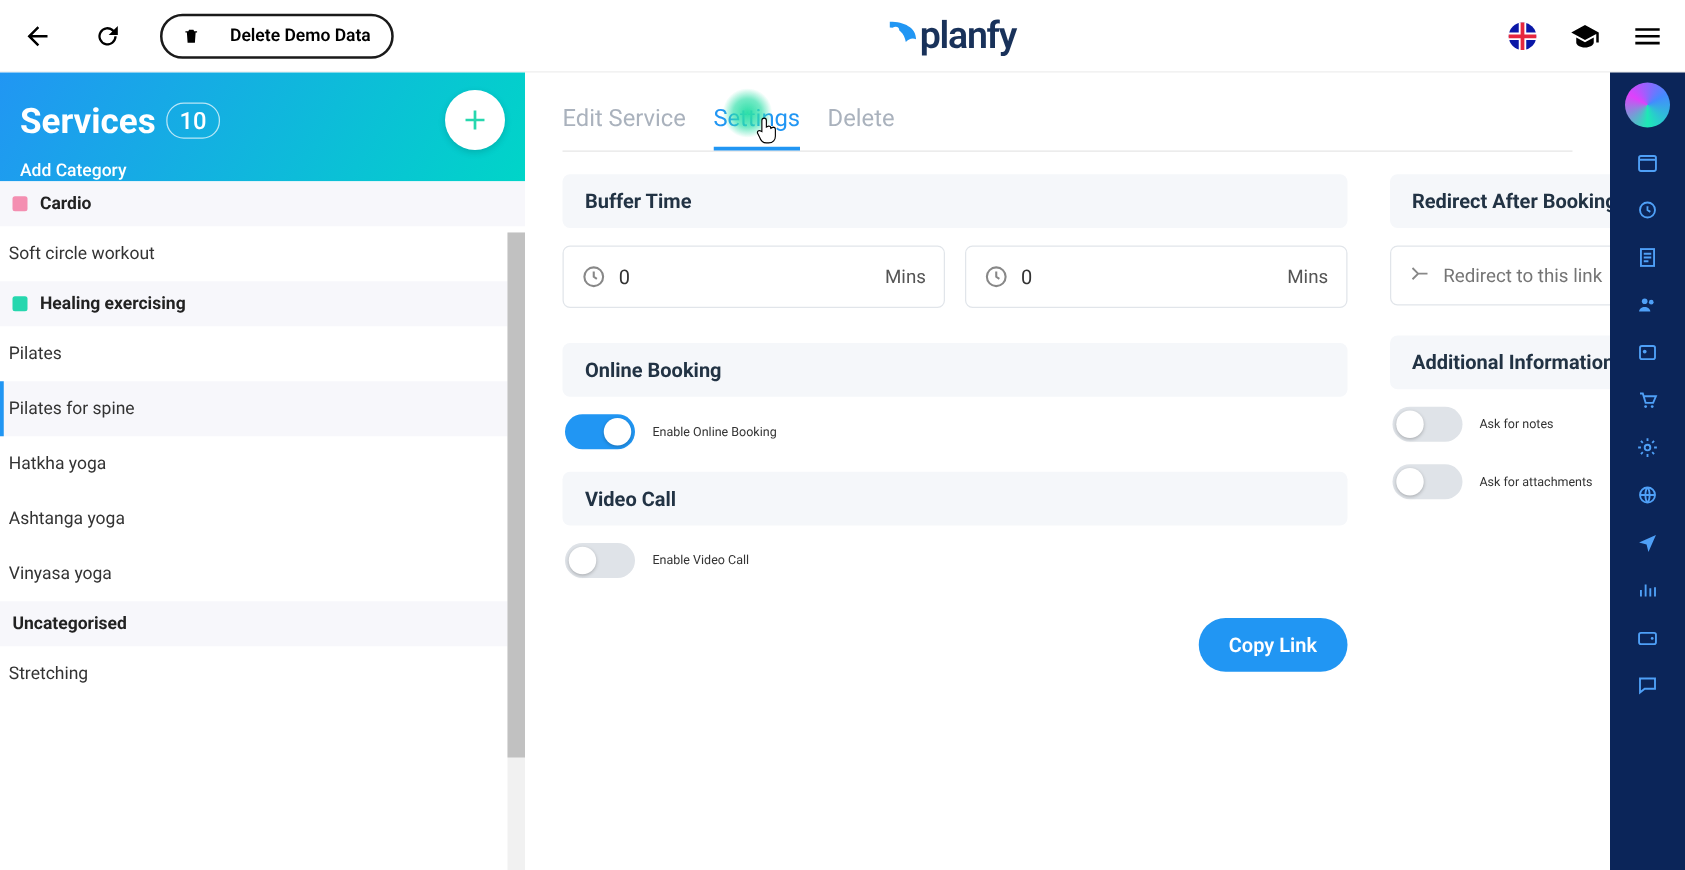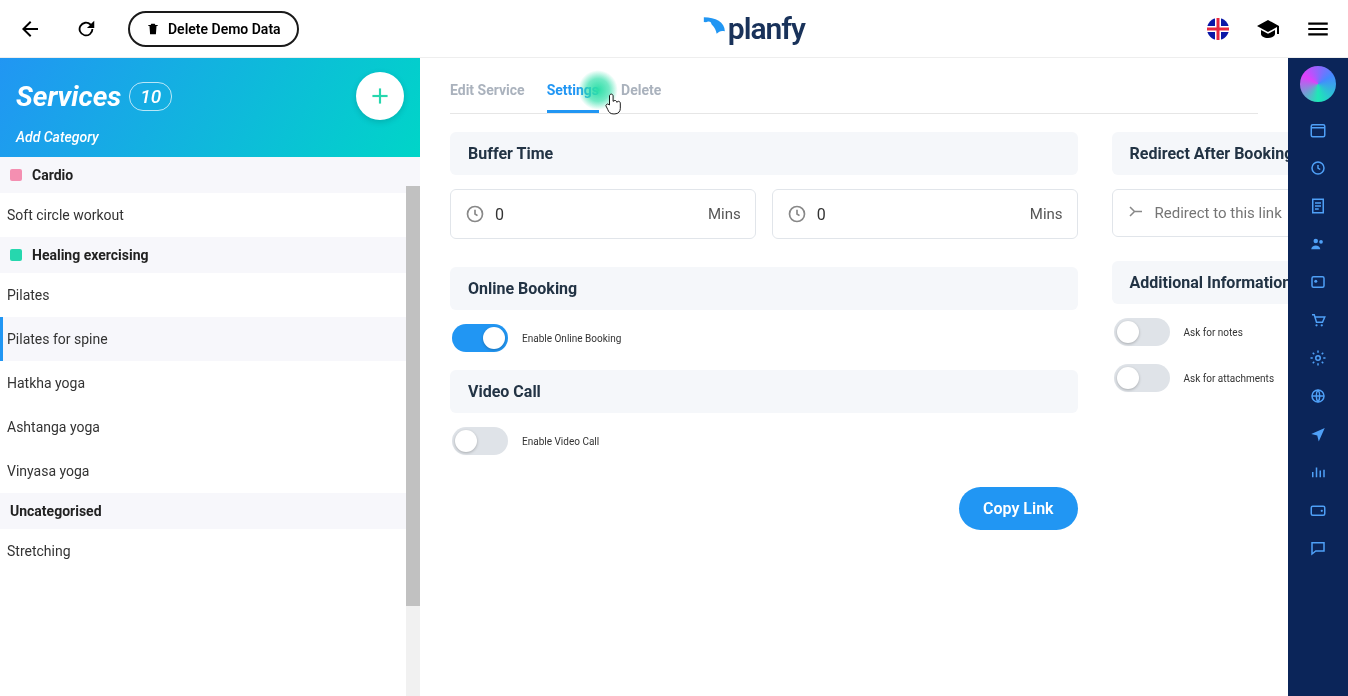--- a/index.html
+++ b/index.html
@@ -2,51 +2,51 @@
 <html><head>
   <meta charset="utf-8">
   <style>
     * { margin: 0; padding: 0; box-sizing: border-box; font-family: -apple-system, BlinkMacSystemFont, "Segoe UI", Roboto, Helvetica, Arial, sans-serif; }
     body { background: #fff; width: 1348px; height: 696px; overflow: hidden; position: relative; }
 
     
     .header { display: flex; align-items: center; height: 58px; padding: 0 16px; border-bottom: 1px solid #eee; }
     .header-left { display: flex; align-items: center; gap: 28px; }
     .icon-btn { width: 28px; height: 28px; display: flex; align-items: center; justify-content: center; cursor: pointer; color: #000; }
-    .delete-demo-btn { border: 2px solid #1a1a1a; border-radius: 20px; padding: 8px 16px; display: flex; align-items: center; gap: 8px; cursor: pointer; font-weight: 600; font-size: 14px; }
+    .delete-demo-btn { border: 2px solid #1a1a1a; border-radius: 20px; padding: 8px 16px; display: flex; align-items: center; gap: 24px; cursor: pointer; font-weight: 600; font-size: 14px; }
     .header-center { flex: 1; display: flex; justify-content: center; align-items: center; }
     .logo { display: flex; align-items: center; gap: 2px; font-size: 30px; font-weight: 600; color: #19325a; letter-spacing: -1px; }
     .logo-mark { width: 28px; height: 28px; position: relative; }
     .header-right { display: flex; align-items: center; gap: 22px; }
 
     .body-row { display: flex; height: 638px; }
 
     
     .sidebar { width: 420px; background: #fff; position: relative; display: flex; flex-direction: column; }
-    .sidebar-header { background: linear-gradient(120deg, #2196f3 0%, #00d5c8 100%); color: #fff; padding: 22px 16px 12px 16px; position: relative; font-style: italic; }
+    .sidebar-header { background: linear-gradient(120deg, #2196f3 0%, #00d5c8 100%); color: #fff; padding: 22px 16px 0 16px; position: relative; }
     .sidebar-title-row { display: flex; align-items: center; gap: 8px; }
     .sidebar-title { font-size: 28px; font-weight: 700; }
     .badge { border: 1.5px solid rgba(255,255,255,0.7); border-radius: 14px; padding: 2px 10px; font-size: 19px; font-weight: 500; }
     .add-fab { position: absolute; right: 16px; top: 14px; width: 48px; height: 48px; border-radius: 50%; background: #fff; display: flex; align-items: center; justify-content: center; box-shadow: 0 2px 6px rgba(0,0,0,0.15); cursor: pointer; }
     .add-category { font-size: 14px; font-weight: 500; margin-top: 16px; cursor: pointer; }
 
     .sidebar-list { flex: 1; overflow-y: auto; position: relative; }
     .scroll-indicator { position: absolute; right: 0; top: 0; width: 14px; height: 560px; background: #f1f1f1; }
     .scroll-thumb { width: 14px; background: #c1c1c1; }
 
     .cat-row { display: flex; align-items: center; gap: 10px; padding: 10px 10px; font-size: 14px; font-weight: 700; color: #222; background: #f7f7fb; cursor: pointer; }
     .cat-swatch { width: 12px; height: 12px; border-radius: 2px; }
     .service-row { padding: 14px 4px; font-size: 14px; color: #333; border-left: 3px solid transparent; cursor: pointer; }
     .service-row.selected { border-left-color: #2196f3; }
     .service-row.highlighted { background: #f7f7fb; }
 
     
     .main { flex: 1; padding: 24px 30px; overflow-y: auto; }
     .tabs { display: flex; gap: 22px; border-bottom: 1px solid #e6e6e6; margin-bottom: 18px; position: relative; }
-    .tab { padding: 0 0 12px 0; font-size: 14px; font-weight: 700; color: #aab2bd; cursor: pointer; }
+    .tab { padding: 0 0 12px 0; font-size: 19px; font-weight: 400; color: #aab2bd; cursor: pointer; }
     .tab.active { color: #2196f3; border-bottom: 3px solid #2196f3; }
     .click-bubble { position: absolute; width: 40px; height: 40px; border-radius: 50%; background: radial-gradient(circle,#2ddfa8 0%,#2ddfa8aa 40%,transparent 70%); left: 128px; top: -12px; pointer-events: none; }
     .cursor { position: absolute; left: 155px; top: 11px; width: 18px; height: 22px; }
 
     .two-col { display: flex; gap: 34px; }
     .col { flex: 1; }
 
     .section-header { background: #f5f7fa; border-radius: 6px; padding: 12px 18px; font-size: 16px; font-weight: 700; color: #234; margin-bottom: 14px; }
 
     .buffer-inputs { display: flex; gap: 16px; margin-bottom: 28px; }

